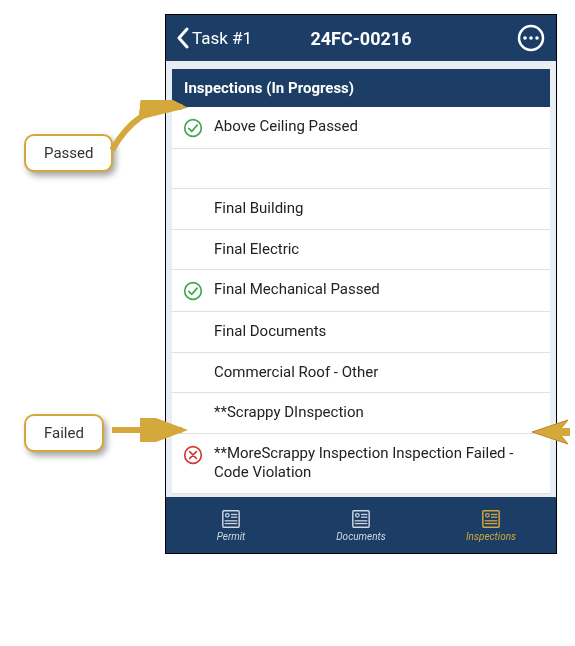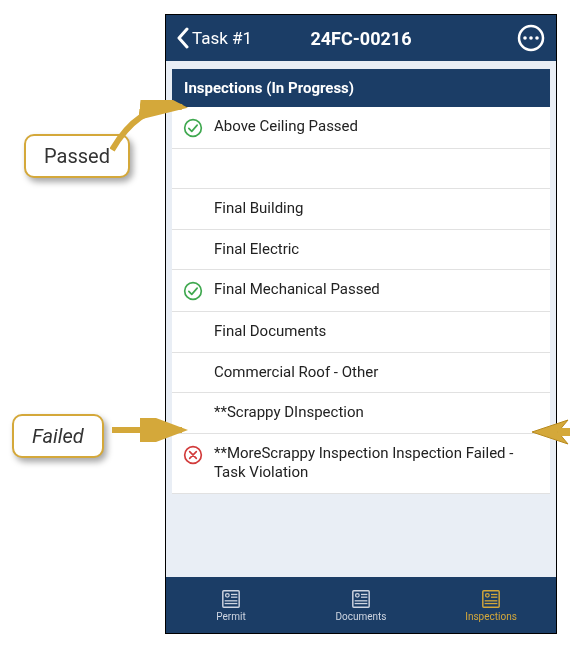--- a/index.html
+++ b/index.html
@@ -9,21 +9,21 @@
     width: 575px;
     height: 646px;
     position: relative;
     overflow: hidden;
   }
   .phone-frame {
     position: absolute;
     left: 165px;
     top: 14px;
     width: 392px;
-    height: 620px;
+    height: 540px;
     border: 1px solid #000;
     background: #e9eef5;
     display: flex;
     flex-direction: column;
   }
   .topbar {
     background: #1b3d66;
     color: #fff;
     height: 46px;
     display: flex;
@@ -84,20 +84,21 @@
   .row .txt {
     flex: 1;
     line-height: 1.3;
   }
   .filler { flex: 1; background: #e9eef5; margin: 0 6px; border-top: none; }
 
   .bottombar {
     background: #1b3d66;
     height: 56px;
     display: flex;
+    font-style: italic;
   }
   .tab {
     flex: 1;
     display: flex;
     flex-direction: column;
     align-items: center;
     justify-content: center;
     gap: 2px;
     color: #cfd6e2;
     font-size: 10px;
@@ -105,27 +106,27 @@
   .tab.active { color: #d4a83a; }
   .tab svg { width: 22px; height: 20px; }
 
   
   .callout {
     position: absolute;
     background: #fff;
     border: 2px solid #d4a83a;
     border-radius: 10px;
     padding: 8px 18px;
-    font-size: 20px;
+    font-size: 15px;
     color: #333;
     box-shadow: 3px 4px 6px rgba(0,0,0,0.35);
     z-index: 5;
   }
   .callout-passed { left: 24px; top: 134px; }
-  .callout-failed { left: 12px; top: 414px; font-style: italic; }
+  .callout-failed { left: 24px; top: 414px; }
 
   .arrow {
     position: absolute;
     z-index: 6;
   }
 </style>
 </head>
 <body>
 
 <div class="callout callout-passed">
@@ -223,21 +224,21 @@
         <div class="ic"></div>
         <div class="txt">**Scrappy DInspection</div>
       </div>
       <div class="row">
         <div class="ic">
           <svg width="20" height="20" viewBox="0 0 24 24">
             <circle cx="12" cy="12" r="10" stroke="#d23b3b" stroke-width="2" fill="none"></circle>
             <path d="M8 8 L16 16 M16 8 L8 16" stroke="#d23b3b" stroke-width="2" stroke-linecap="round"></path>
           </svg>
         </div>
-        <div class="txt">**MoreScrappy Inspection Inspection Failed - Task Violation</div>
+        <div class="txt">**MoreScrappy Inspection Inspection Failed - Code Violation</div>
       </div>
     </div>
 
   <div class="filler"></div>
 
   <div class="bottombar">
     <div class="tab">
       <svg viewBox="0 0 24 22">
         <rect x="3" y="2" width="18" height="18" rx="1" stroke="currentColor" stroke-width="1.6" fill="none"></rect>
         <circle cx="8" cy="7" r="2" stroke="currentColor" stroke-width="1.4" fill="none"></circle>

